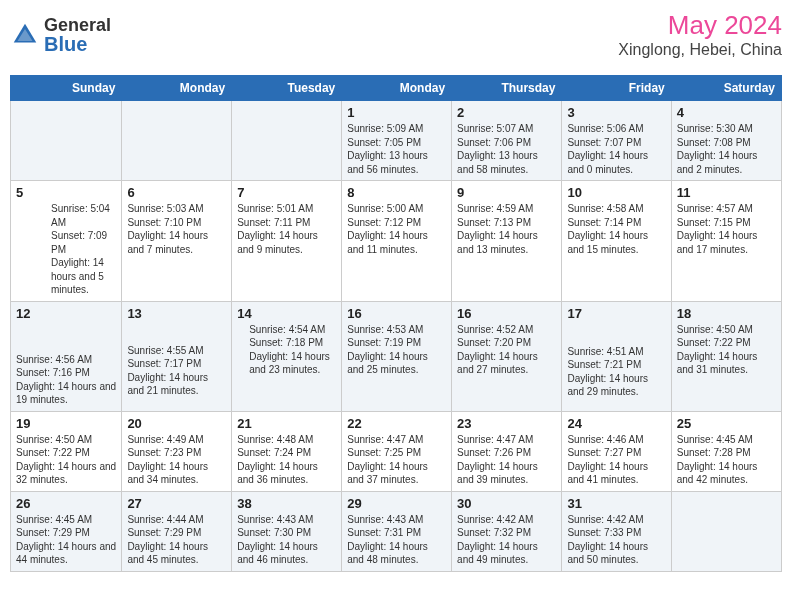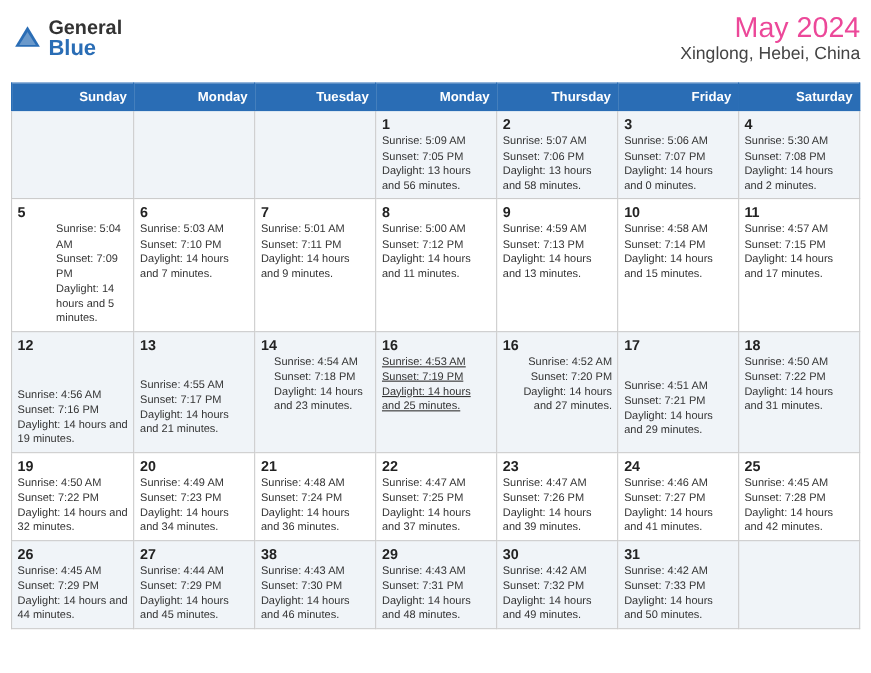--- a/index.html
+++ b/index.html
@@ -217,27 +217,27 @@
 Daylight: 14 hours and 21 minutes.</div>
         </td>
         <td>
           <span class="day-number">14</span>
           <div class="day-info" style="white-space: pre-line; margin-left: 12px;">Sunrise: 4:54 AM
 Sunset: 7:18 PM
 Daylight: 14 hours and 23 minutes.</div>
         </td>
         <td>
           <span class="day-number">16</span>
-          <div class="day-info" style="white-space: pre-line; text-decoration: underline;">Sunrise: 4:53 AM
+          <div class="day-info" style="white-space: pre-line;">Sunrise: 4:53 AM
 Sunset: 7:19 PM
 Daylight: 14 hours and 25 minutes.</div>
         </td>
         <td>
           <span class="day-number">16</span>
-          <div class="day-info" style="white-space: pre-line; text-align: right;">Sunrise: 4:52 AM
+          <div class="day-info" style="white-space: pre-line;">Sunrise: 4:52 AM
 Sunset: 7:20 PM
 Daylight: 14 hours and 27 minutes.</div>
         </td>
         <td>
           <span class="day-number">17</span>
           <div class="day-info" style="white-space: pre-line; margin-top: 24px;">Sunrise: 4:51 AM
 Sunset: 7:21 PM
 Daylight: 14 hours and 29 minutes.</div>
         </td>
         <td>

